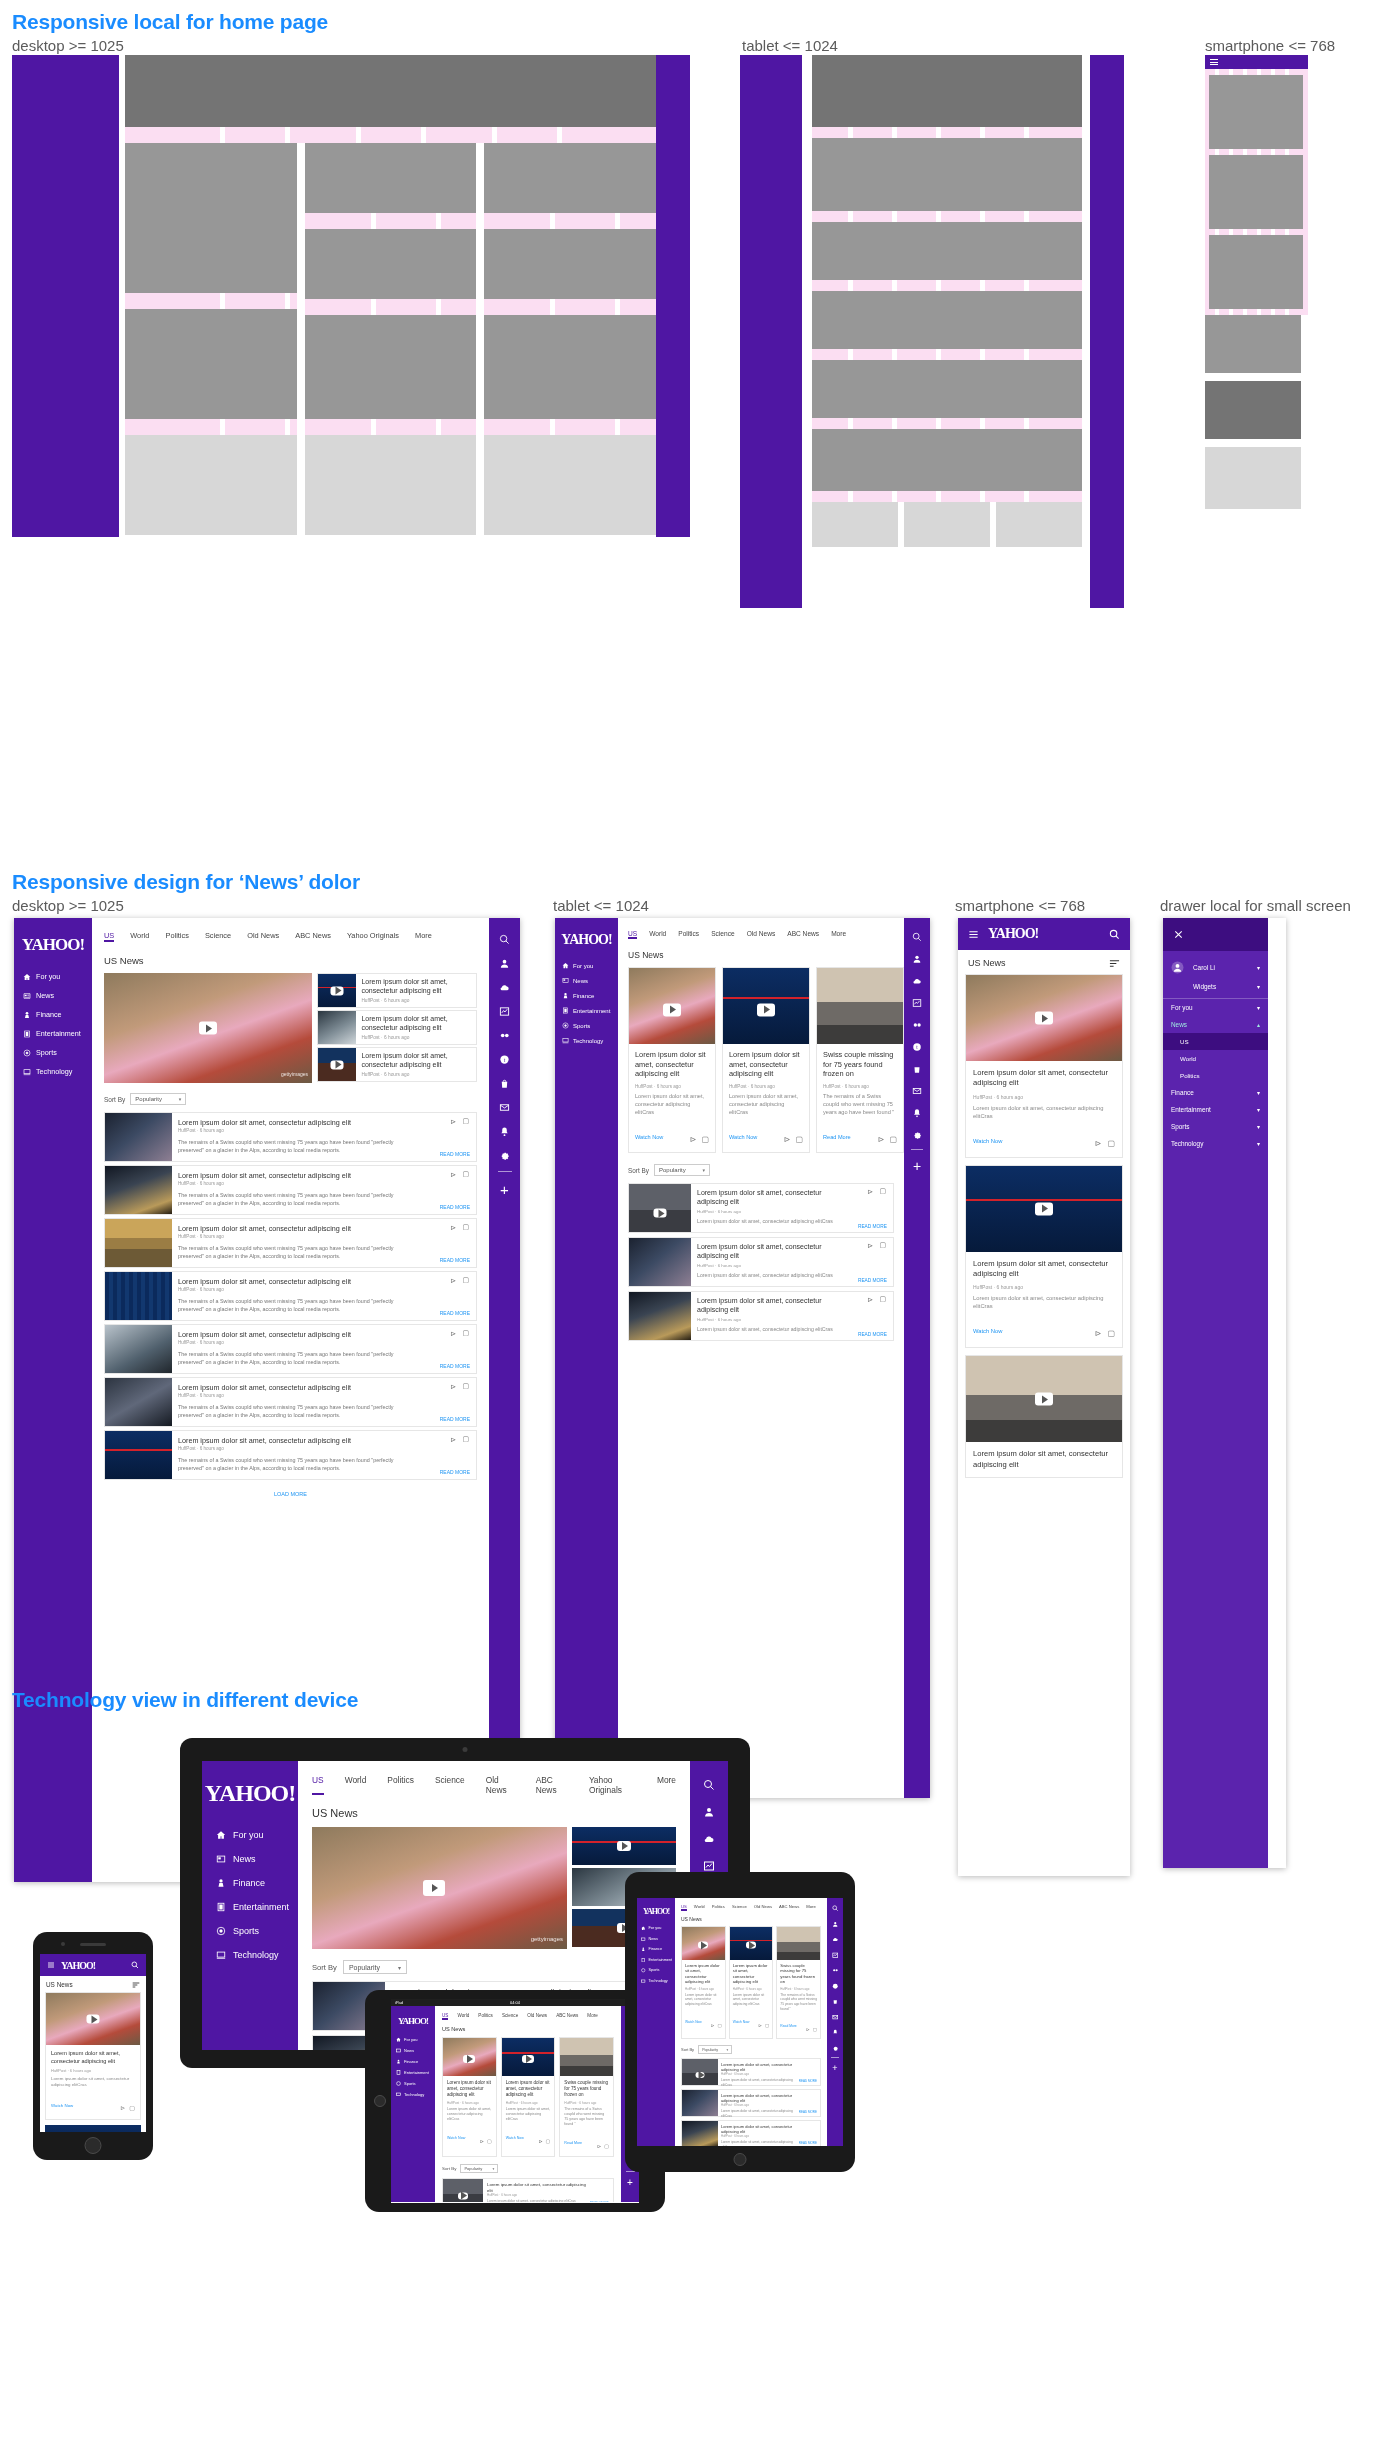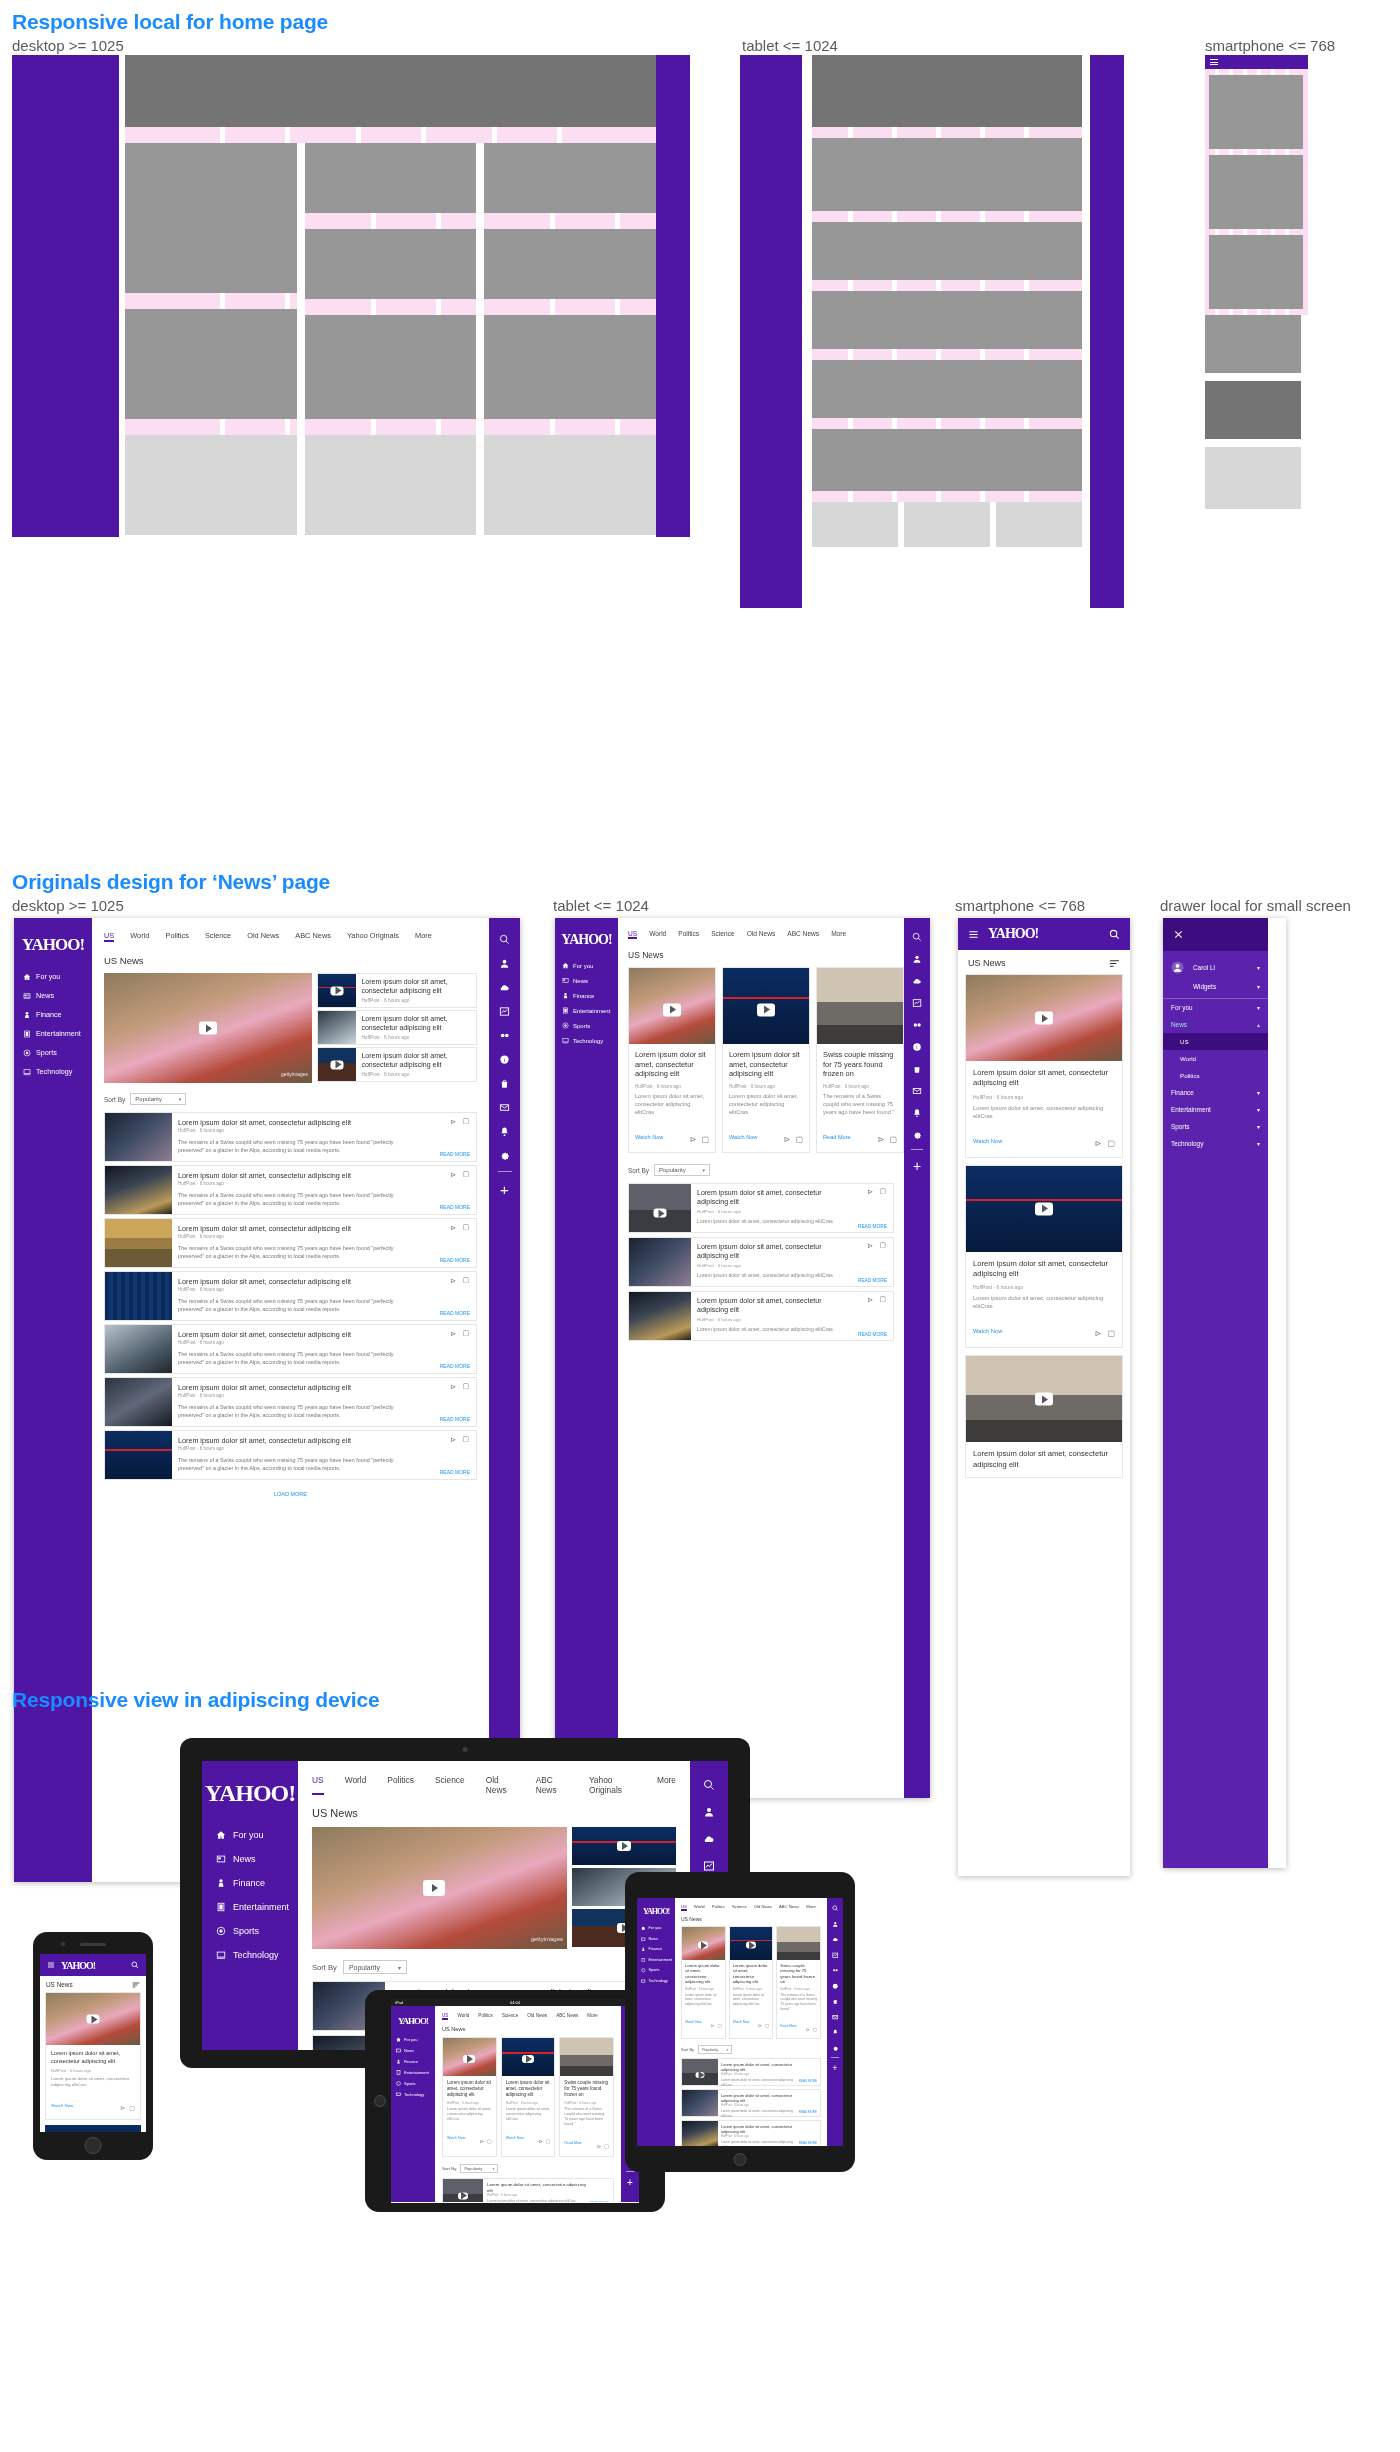--- a/index.html
+++ b/index.html
@@ -271,21 +271,21 @@
     </div>
     <div class="midgrey" style="height:58px;width:96px;"></div>
     <div style="height:8px;"></div>
     <div class="darkgrey" style="height:58px;width:96px;"></div>
     <div style="height:8px;"></div>
     <div class="litegrey" style="height:62px;width:96px;"></div>
   </div>
 </div>
 
 <div id="news">
-  <div class="sec-title">Originals design for ‘News’ page</div>
+  <div class="sec-title">Responsive design for ‘News’ dolor</div>
 
   <div class="cap wf-cap" style="left:12px;top:37px;">desktop &gt;= 1025</div>
   <div class="cap wf-cap" style="left:553px;top:37px;">tablet &lt;= 1024</div>
   <div class="cap wf-cap" style="left:955px;top:37px;">smartphone &lt;= 768</div>
   <div class="cap wf-cap" style="left:1160px;top:37px;">drawer local for small screen</div>
 
   <div class="shadowbox" style="position:absolute;left:14px;top:58px;width:506px;height:964px;display:flex;">
     <div class="yrail" style="width:78px;padding:14px 0 0 0;">
       <div class="ylogo" style="font-size:17px;text-align:center;padding:3px 0 12px;">YAHOO!</div>
       <div style="display:flex;align-items:center;gap:5px;padding:5px 0 5px 9px;font-size:7.2px;">
@@ -819,21 +819,21 @@
         <div style="display:flex;align-items:center;padding:5px 8px;font-size:6.4px;">
           <span>Technology</span>
           <span style="margin-left:auto;font-size:6px;">▾</span>
         </div>
       </div>
     </div>
   </div>
 </div>
 
 <div id="devices">
-  <div class="sec-title">Responsive view in adipiscing device</div>
+  <div class="sec-title">Technology view in different device</div>
 
   <div style="position:absolute;left:180px;top:88px;width:570px;height:400px;">
     <div class="bezel" style="position:absolute;left:0;top:0;width:570px;height:330px;border-radius:12px;">
       <div style="position:absolute;left:50%;top:9px;width:5px;height:5px;border-radius:50%;background:#3b3b3b;transform:translateX(-50%);"></div>
       <div style="position:absolute;left:22px;top:23px;right:22px;bottom:18px;background:#fff;overflow:hidden;display:flex;">
         <div class="yrail" style="width:96px;padding-top:16px;">
           <div class="ylogo" style="font-size:24px;text-align:center;padding:3px 0 16px;">YAHOO!</div>
           <div style="display:flex;align-items:center;gap:7px;padding:7px 0 7px 14px;font-size:9px;">
               <svg width="10" height="10" viewBox="0 0 24 24" fill="#fff">
                 <path d="M12 3 2 12h3v9h6v-6h2v6h6v-9h3z"></path>

